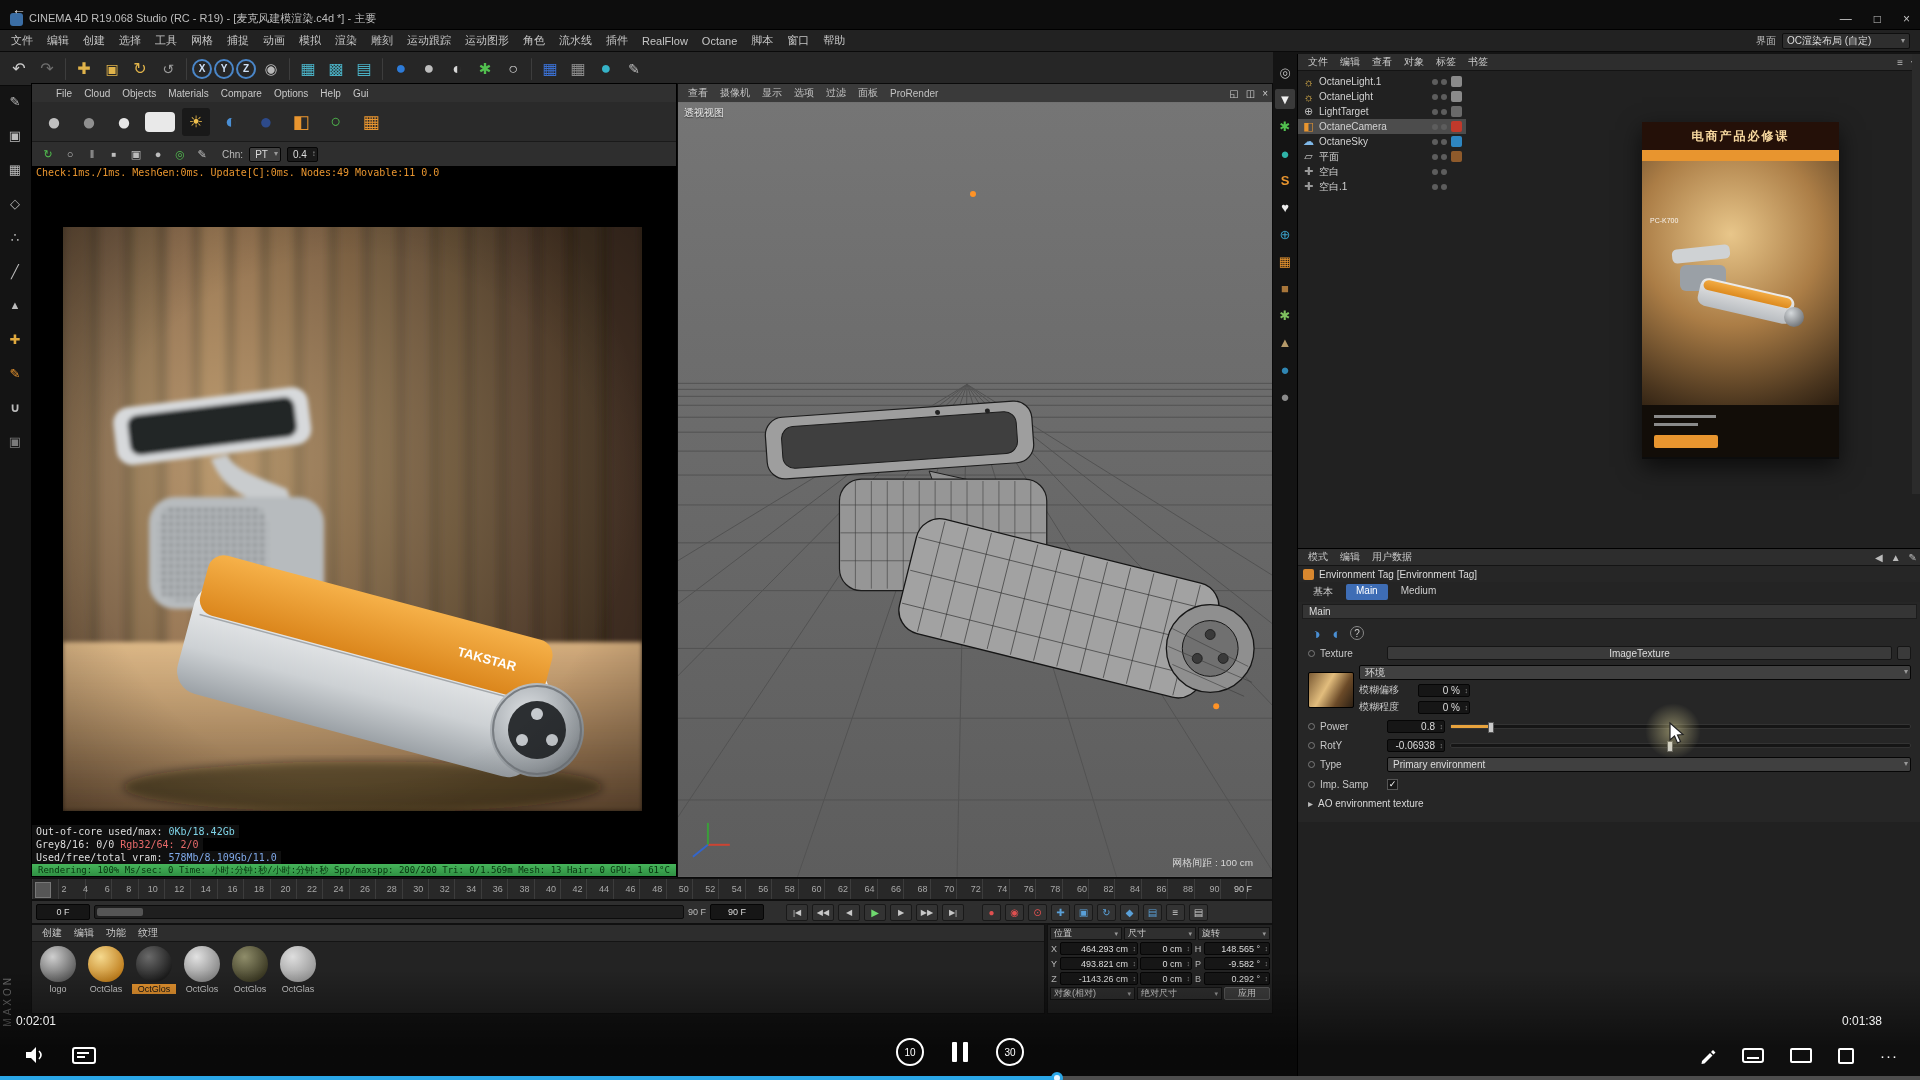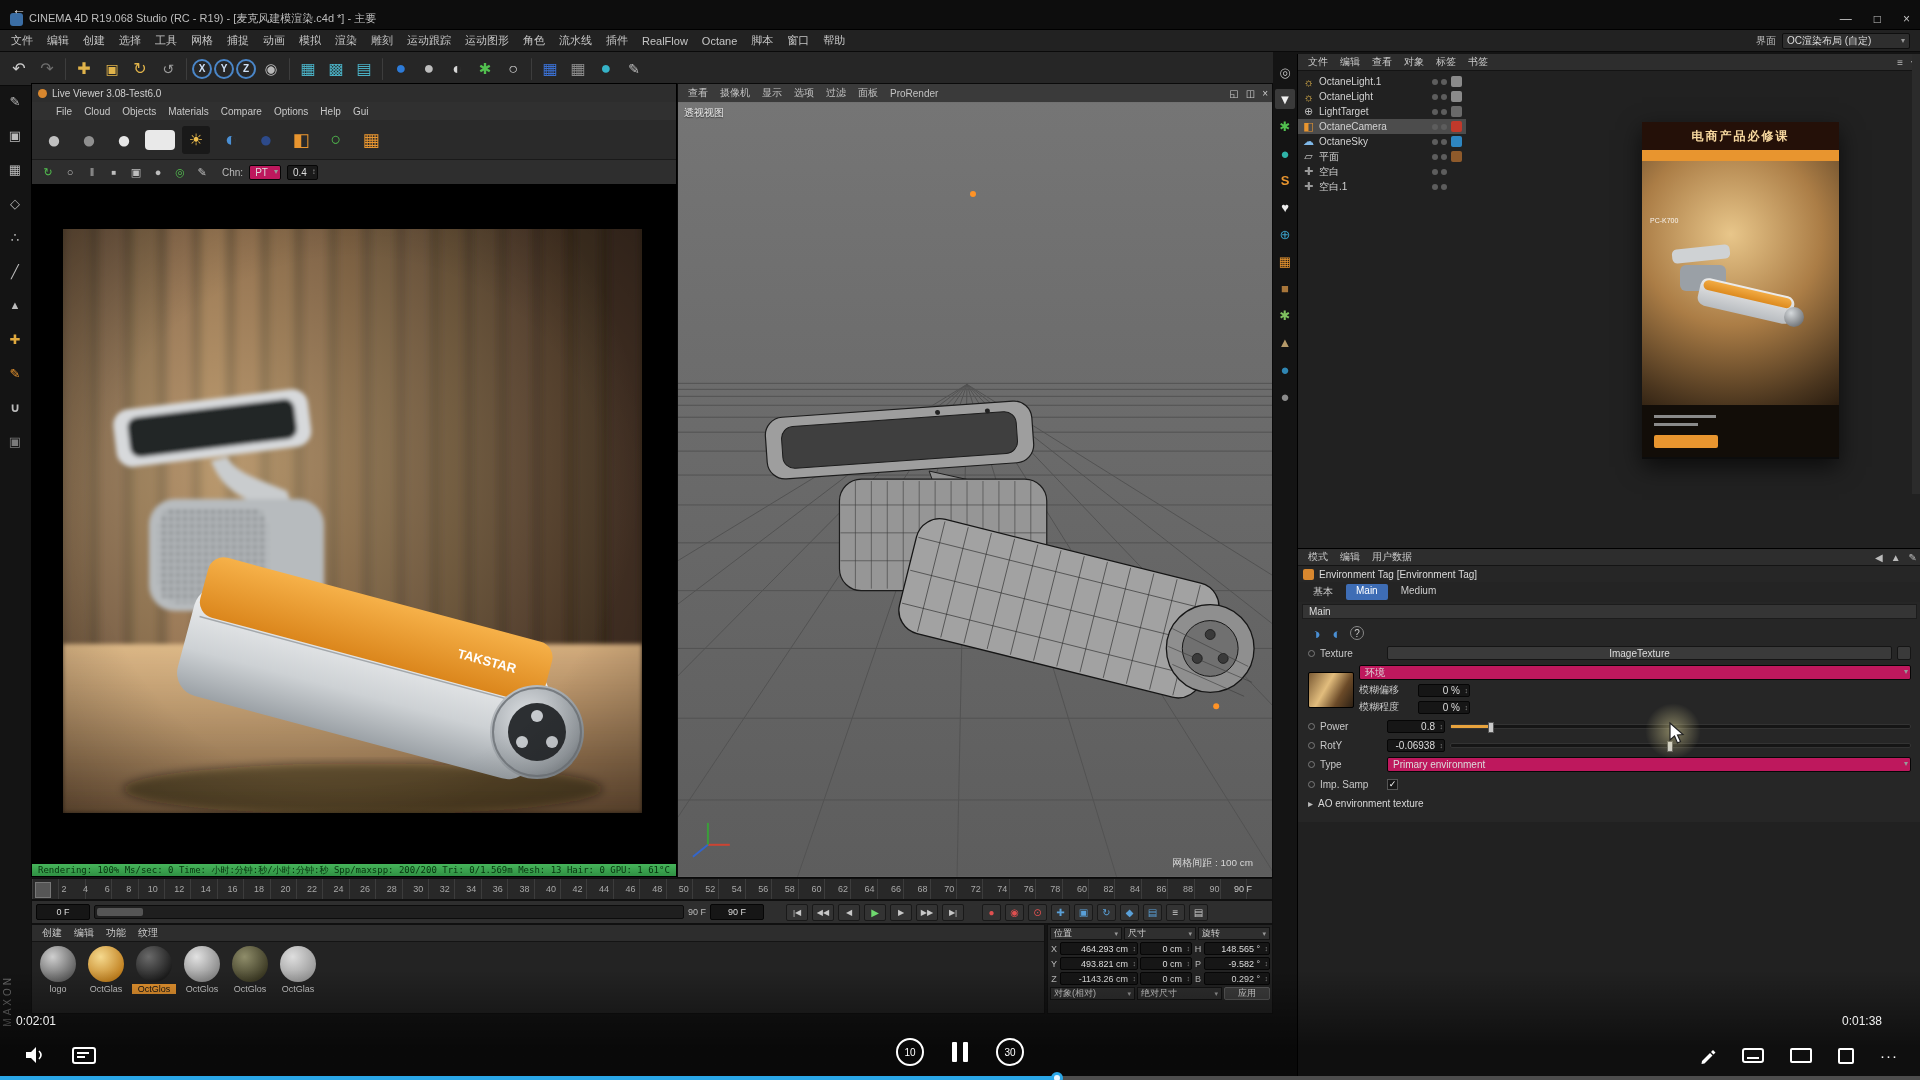--- a/index.html
+++ b/index.html
@@ -24,21 +24,21 @@
 
 .lv{position:absolute;left:31px;top:83px;width:646px;height:794px;background:#161616;border:1px solid #000;display:flex;flex-direction:column}
 .lv-title{height:18px;background:#2d2d2d;display:flex;align-items:center;gap:5px;padding:0 6px;font-size:10px;color:#cfcfcf;flex:none}
 .lv-dot{width:9px;height:9px;border-radius:50%;background:#d8872e}
 .lv-menu{height:18px;background:#303030;display:flex;align-items:center;padding:0 18px;font-size:10px;flex:none}
 .lv-menu .mi{padding:1px 6px}
 .lv-tb1{height:40px;background:#2a2a2a;display:flex;align-items:center;gap:7px;padding:0 8px;flex:none;border-bottom:1px solid #1a1a1a}
 .lvi{width:28px;height:28px;display:flex;align-items:center;justify-content:center;font-size:20px;color:#b5b5b5;flex:none}
 .lv-tb2{height:24px;background:#2e2e2e;display:flex;align-items:center;gap:6px;padding:0 8px;font-size:10px;flex:none}
 .lvi2{width:16px;height:16px;display:flex;align-items:center;justify-content:center;font-size:11px;color:#bbb;flex:none}
-.mini-select{height:15px;background:#be185d;border:1px solid #060606;border-radius:2px;padding:0 12px 0 5px;font-size:10px;color:#ddd;position:relative;display:flex;align-items:center}
+.mini-select{height:15px;background:#404040;border:1px solid #060606;border-radius:2px;padding:0 12px 0 5px;font-size:10px;color:#ddd;position:relative;display:flex;align-items:center}
 .mini-select:after{content:"▾";position:absolute;right:2px;top:1px;font-size:8px;color:#999}
 .mini-num{height:15px;background:#1a1a1a;border:1px solid #060606;border-radius:2px;padding:0 10px 0 5px;font-size:10px;color:#ddd;position:relative;display:flex;align-items:center}
 .mini-num:after{content:"↕";position:absolute;right:1px;top:1px;font-size:8px;color:#888}
 .lv-status{height:16px;background:#000;color:#e8952f;font-size:10px;padding:1px 4px;font-family:"DejaVu Sans Mono",monospace;white-space:nowrap;overflow:hidden;flex:none}
 .lv-view{position:relative;background:#000;flex:1;overflow:hidden}
 .lv-photo{position:absolute;left:31px;top:45px;width:579px;height:584px}
 .lv-stats{position:absolute;left:0;bottom:0;font-size:10px;font-family:"DejaVu Sans Mono",monospace;line-height:13px}
 .lv-stats .line{display:table;background:rgba(18,18,18,.85);padding:0 4px;color:#ddd;white-space:nowrap}
 .lv-green{height:12px;background:linear-gradient(#46b45a,#2f9143);color:#06330e;font-size:9px;display:flex;align-items:center;padding:0 6px;font-family:"DejaVu Sans Mono",monospace;white-space:nowrap;overflow:hidden;flex:none}
 
@@ -243,24 +243,20 @@
       <span class="ltool" style="color: rgb(188, 188, 188);">∴</span>
       <span class="ltool" style="color: rgb(188, 188, 188);">╱</span>
       <span class="ltool" style="color: rgb(188, 188, 188); font-size: 11px;">▲</span>
       <span class="ltool" style="color: rgb(224, 169, 62);">✚</span>
       <span class="ltool" style="color: rgb(232, 149, 47);">✎</span>
       <span class="ltool" style="color: rgb(188, 188, 188); font-weight: bold;">∪</span>
       <span class="ltool" style="color: rgb(122, 122, 122);">▣</span>
   </div>
 
   <div class="lv">
-    <div class="lv-title">
-      <span class="lv-dot"></span>
-      <span>Live Viewer 3.08-Test6.0</span>
-    </div>
     <div class="lv-menu">
       <span class="mi">File</span>
         <span class="mi">Cloud</span>
         <span class="mi">Objects</span>
         <span class="mi">Materials</span>
         <span class="mi">Compare</span>
         <span class="mi">Options</span>
         <span class="mi">Help</span>
         <span class="mi">Gui</span>
     </div>
@@ -286,20 +282,21 @@
         <span class="lvi2" style="color: rgb(82, 192, 79);">◎</span>
         <span class="lvi2" style="color: rgb(189, 189, 189);">✎</span>
       <span style="margin-left:6px;color:#bbb">Chn:</span>
       <span class="mini-select">
           <span>PT</span>
         </span>
       <span class="mini-num">
           <span>0.4</span>
         </span>
     </div>
+    <div class="lv-status">Check:1ms./1ms. MeshGen:0ms. Update[C]:0ms. Nodes:49 Movable:11 0.0</div>
 
     <div class="lv-view">
 
       <svg class="lv-photo" viewBox="0 0 579 584" xmlns="http://www.w3.org/2000/svg">
         <defs>
           <linearGradient id="tableg" x1="0" y1="0" x2="0" y2="1">
               <stop offset="0" stop-color="#d2ab7c"></stop>
               <stop offset="1" stop-color="#6e5136"></stop>
             </linearGradient>
           <linearGradient id="bodyg" x1="0" y1="0" x2="0" y2="1">
@@ -374,20 +371,31 @@
         </g>
         <circle cx="474" cy="503" r="47" fill="url(#xlrg)"></circle>
         <circle cx="474" cy="503" r="44" fill="none" stroke="#787d82" stroke-width="2"></circle>
         <circle cx="474" cy="503" r="29" fill="#2c2f32"></circle>
         <circle cx="474" cy="487" r="6" fill="#c8ccd0"></circle>
         <circle cx="459" cy="513" r="6" fill="#c8ccd0"></circle>
         <circle cx="489" cy="513" r="6" fill="#c8ccd0"></circle>
         <rect width="579" height="584" fill="url(#vig)"></rect>
       </svg>
 
+      <div class="lv-stats">
+        <div class="line">
+            <span>Out-of-core used/max:</span>&nbsp;<span style="color: rgb(127, 212, 232);">0Kb/18.42Gb</span>
+          </div>
+          <div class="line">
+            <span>Grey8/16: 0/0</span>&nbsp;<span style="color: rgb(232, 106, 106);">Rgb32/64: 2/0</span>
+          </div>
+          <div class="line">
+            <span>Used/free/total vram:</span>&nbsp;<span style="color: rgb(127, 168, 232);">578Mb/8.109Gb/11.0</span>
+          </div>
+      </div>
     </div>
     <div class="lv-green">Rendering: 100%   Ms/sec: 0   Time: 小时:分钟:秒/小时:分钟:秒   Spp/maxspp: 200/200   Tri: 0/1.569m Mesh: 13   Hair: 0   GPU: 1   61°C</div>
   </div>
 
   <div class="vp">
     <div class="vp-menu">
       <span class="mi">查看</span>
         <span class="mi">摄像机</span>
         <span class="mi">显示</span>
         <span class="mi">选项</span>

